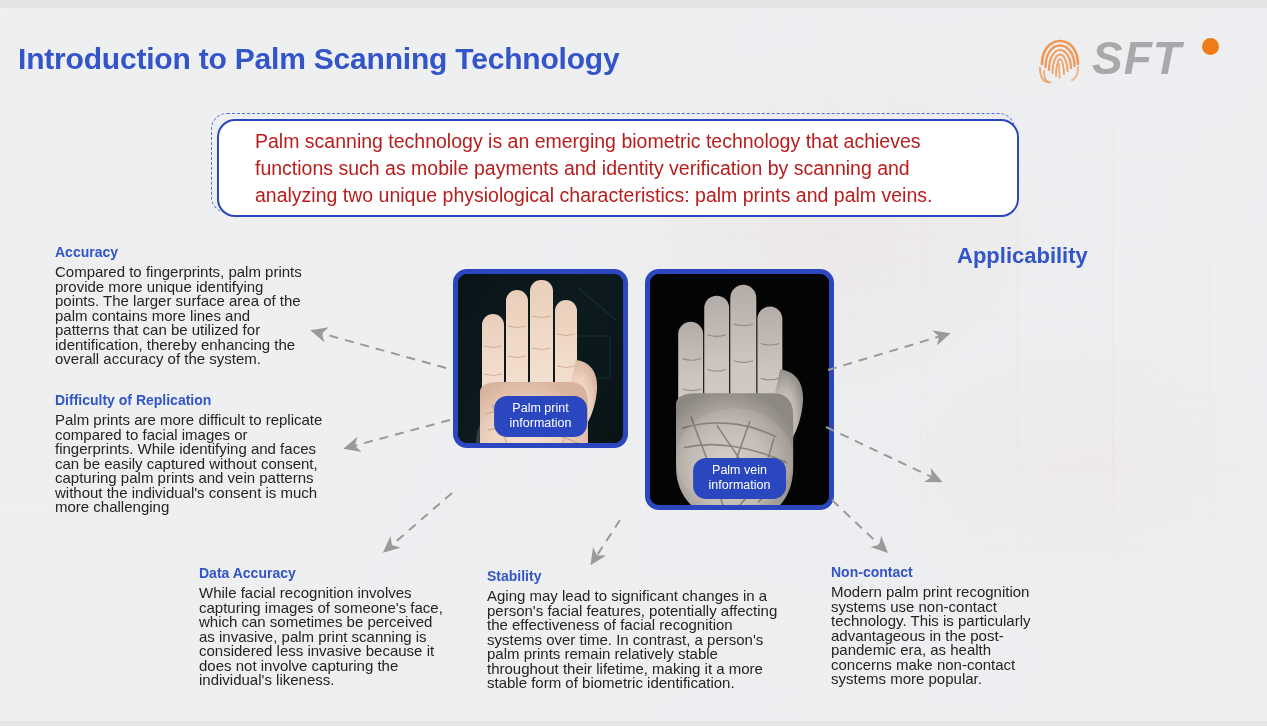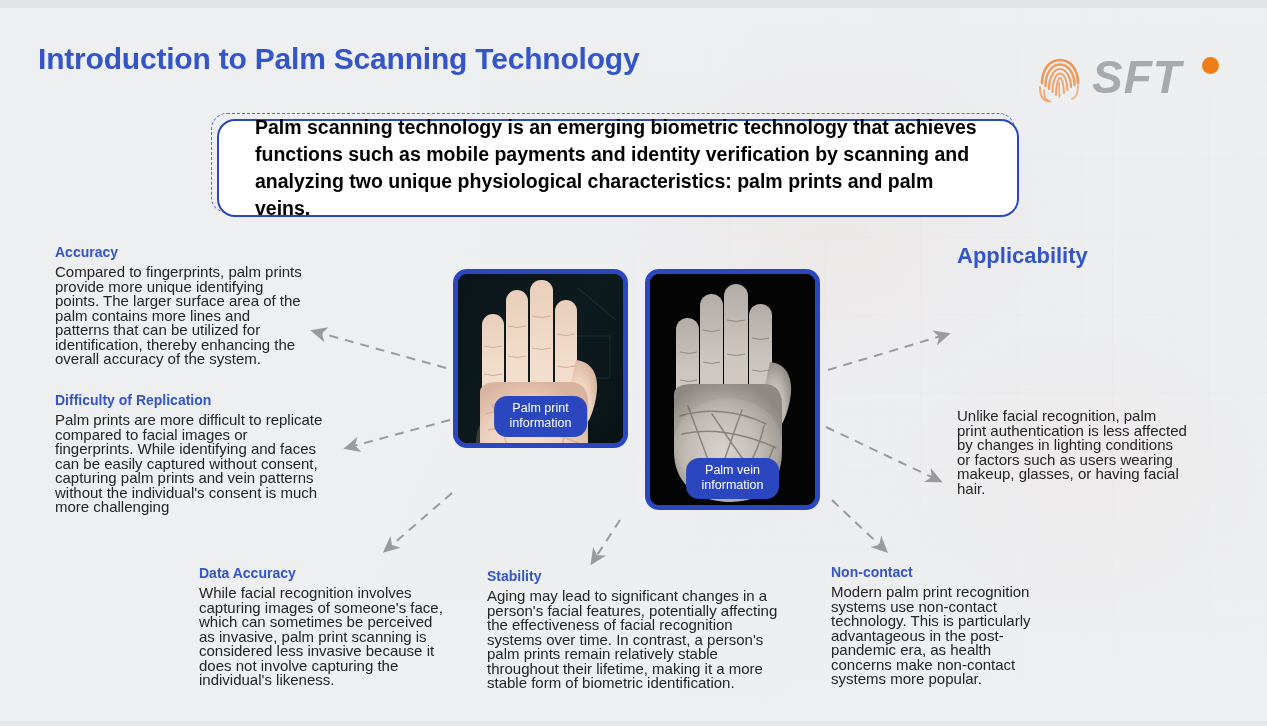--- a/index.html
+++ b/index.html
@@ -71,26 +71,25 @@
 
   
   .page-title {
     position: absolute;
     left: 18px; top: 42px;
     font-size: 30px;
     font-weight: bold;
     color: #3455c8;
     letter-spacing: -0.2px;
     white-space: nowrap;
-    margin-left: 20px;
   }
 
   .logo {
     position: absolute;
-    left: 1034px; top: 51px;
+    left: 1034px; top: 32px;
     width: 200px; height: 56px;
   }
   .logo-mark { position: absolute; left: 0; top: 2px; width: 52px; height: 52px; }
   .logo-text {
     position: absolute; left: 58px; top: -2px;
     font-size: 46px; font-weight: bold; font-style: italic;
     color: #a8a9ab; letter-spacing: 1px; line-height: 56px;
   }
   .logo-dot {
     position: absolute; left: 168px; top: 6px;
@@ -109,23 +108,22 @@
     position: absolute; left: 6px; top: 6px; width: 802px; height: 98px;
     background: #ffffff;
     border: 2px solid #2b47c0;
     border-radius: 18px;
     box-sizing: border-box;
     display: flex; align-items: center;
   }
   .callout-text {
     font-size: 19.5px;
     line-height: 27px;
-    color: #000000;
+    color: #b91c1c;
     padding: 0 26px 0 36px;
-    font-weight: bold;
   }
 
   
   .feature { position: absolute; }
   .feature-title {
     font-size: 14px;
     font-weight: bold;
     color: #3455c8;
     margin: 0 0 5px 0;
     white-space: nowrap;
@@ -150,21 +148,21 @@
   
   .palm-card {
     position: absolute;
     border: 5px solid #2b47c0;
     border-radius: 14px;
     box-sizing: border-box;
     overflow: hidden;
     background: #06080a;
   }
   #palm-print-card { left: 453px; top: 269px; width: 175px; height: 179px; }
-  #palm-vein-card  { left: 645px; top: 269px; width: 175px; height: 241px; }
+  #palm-vein-card  { left: 645px; top: 269px; width: 189px; height: 241px; }
 
   .palm-photo { position: absolute; inset: 0; }
 
   .palm-label {
     position: absolute;
     left: 50%;
     transform: translateX(-50%);
     bottom: 6px;
     background: #2b47c0;
     color: #ffffff;
@@ -376,16 +374,15 @@
   <div class="feature" id="feat-noncontact">
     <div class="feature-title">Non-contact</div>
     <div class="feature-body">Modern palm print recognition systems use non-contact technology. This is particularly advantageous in the post-pandemic era, as health concerns make non-contact systems more popular.</div>
   </div>
 
   <div class="feature" id="feat-applicability">
     <div class="feature-title">Applicability</div>
   </div>
 
   <div class="feature" id="feat-reliability">
-    <div class="feature-body">Unlike facial recognition, palm print authentication is less affected by changes in lighting conditions or factors such as users wearing makeup, glasses, or having facial hair.</div>
   </div>
 
 </div>
 
 </body></html>

